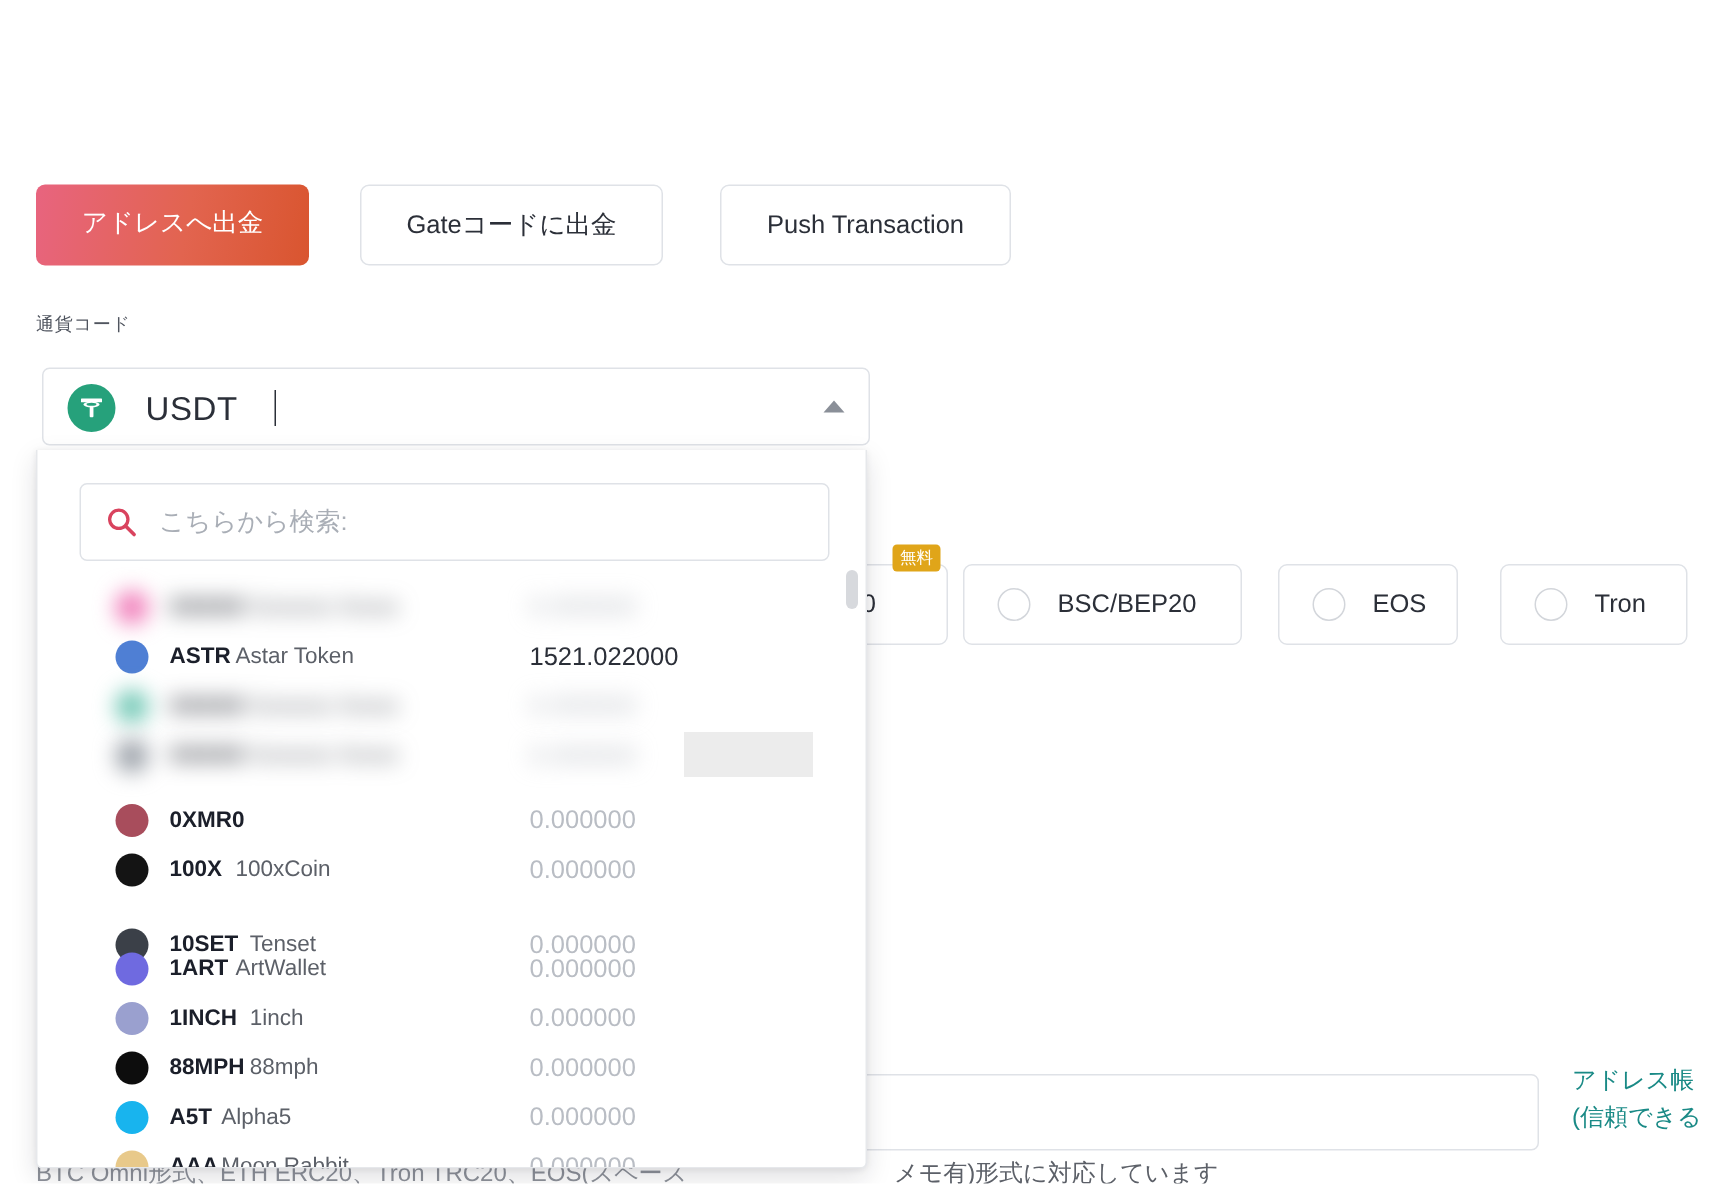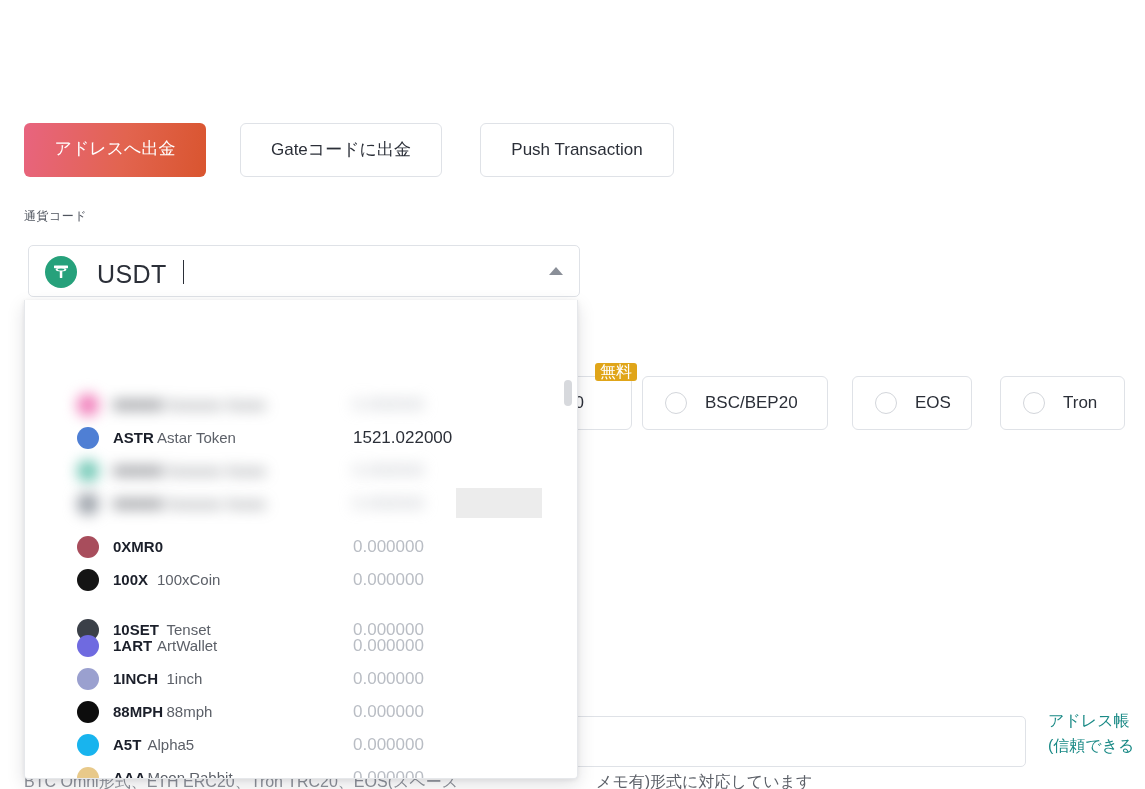--- a/index.html
+++ b/index.html
@@ -60,21 +60,21 @@
     cursor: pointer;
   }
   .cur-icon {
     position: absolute; left: 16px; top: 10px; width: 32px; height: 32px;
     border-radius: 50%; background: #26a17b;
     display: flex; align-items: center; justify-content: center;
   }
   .cur-icon svg { display: block; }
   .cur-value {
     position: absolute; left: 68px; top: 14px;
-    font-size: 25px; color: #2b2f38; letter-spacing: .4px;
+    font-size: 22px; color: #2b2f38; letter-spacing: .4px;
   }
   .caret-bar {
     position: absolute; left: 154px; top: 14px; width: 1px; height: 24px;
     background: #2b2f38;
   }
   .cur-arrow {
     position: absolute; right: 16px; top: 21px; width: 0; height: 0;
     border-left: 7px solid transparent; border-right: 7px solid transparent;
     border-bottom: 8px solid #8a8f98;
   }
@@ -154,21 +154,21 @@
     margin-left: 18px; font-size: 17px; color: #2b2f38; white-space: nowrap;
   }
   .net-btn.n0 { left: 12px; width: 60px; }
   .net-btn.n0 .nlabel { margin-left: 0; position: relative; left: -8px; }
   .net-btn.n1 { left: 82px; width: 186px; }
   .net-btn.n2 { left: 292px; width: 120px; }
   .net-btn.n3 { left: 440px; width: 125px; }
   .free-badge {
     position: absolute; left: 22px; top: -14px;
     background: #e0a519; color: #fff;
-    font-size: 16px; line-height: 18px; padding: 0 5px;
+    font-size: 11px; line-height: 18px; padding: 0 5px;
     border-radius: 3px; white-space: nowrap; z-index: 2;
   }
 
   
   .addr-input {
     position: absolute; left: 560px; top: 716px; width: 466px; height: 51px;
     border: 1px solid #dfe2e7; border-radius: 5px; background: #fff;
     padding: 0 14px; font-family: "Liberation Sans", sans-serif;
     font-size: 16px; color: #2b2f38; outline: none;
   }
@@ -209,20 +209,29 @@
         <ellipse cx="10" cy="7.6" rx="5.4" ry="1.9" fill="#fff"></ellipse>
         <ellipse cx="10" cy="7.5" rx="3.3" ry="1.0" fill="#26a17b"></ellipse>
       </svg>
     </div>
     <div class="cur-value">USDT</div>
     <div class="caret-bar"></div>
     <div class="cur-arrow"></div>
   </div>
 
   <div class="dropdown">
+    <div class="search-wrap">
+      <span class="search-icon">
+        <svg width="22" height="22" viewBox="0 0 22 22" aria-hidden="true">
+          <circle cx="9.2" cy="9.2" r="6.1" fill="none" stroke="#d9435e" stroke-width="2.2"></circle>
+          <line x1="13.7" y1="13.7" x2="19.4" y2="19.4" stroke="#d9435e" stroke-width="2.4" stroke-linecap="round"></line>
+        </svg>
+      </span>
+      <input class="search-input" type="text" placeholder="こちらから検索:" style="">
+    </div>
 
     <div class="list" id="currency-list">
         <div class="row blurred" style="top: 0px;">
           <span class="tico" style="background: rgb(240, 122, 184);"></span>
           <span class="sym">XXXXX</span>
           <span class="nm" style="left: 141.5px;">Xxxxxxx Xxxxx</span>
           <span class="bal">0.000000</span>
         </div>
         <div class="row highlight" style="top: 33px;">
           <span class="tico" style="background: rgb(79, 127, 212);"></span>

